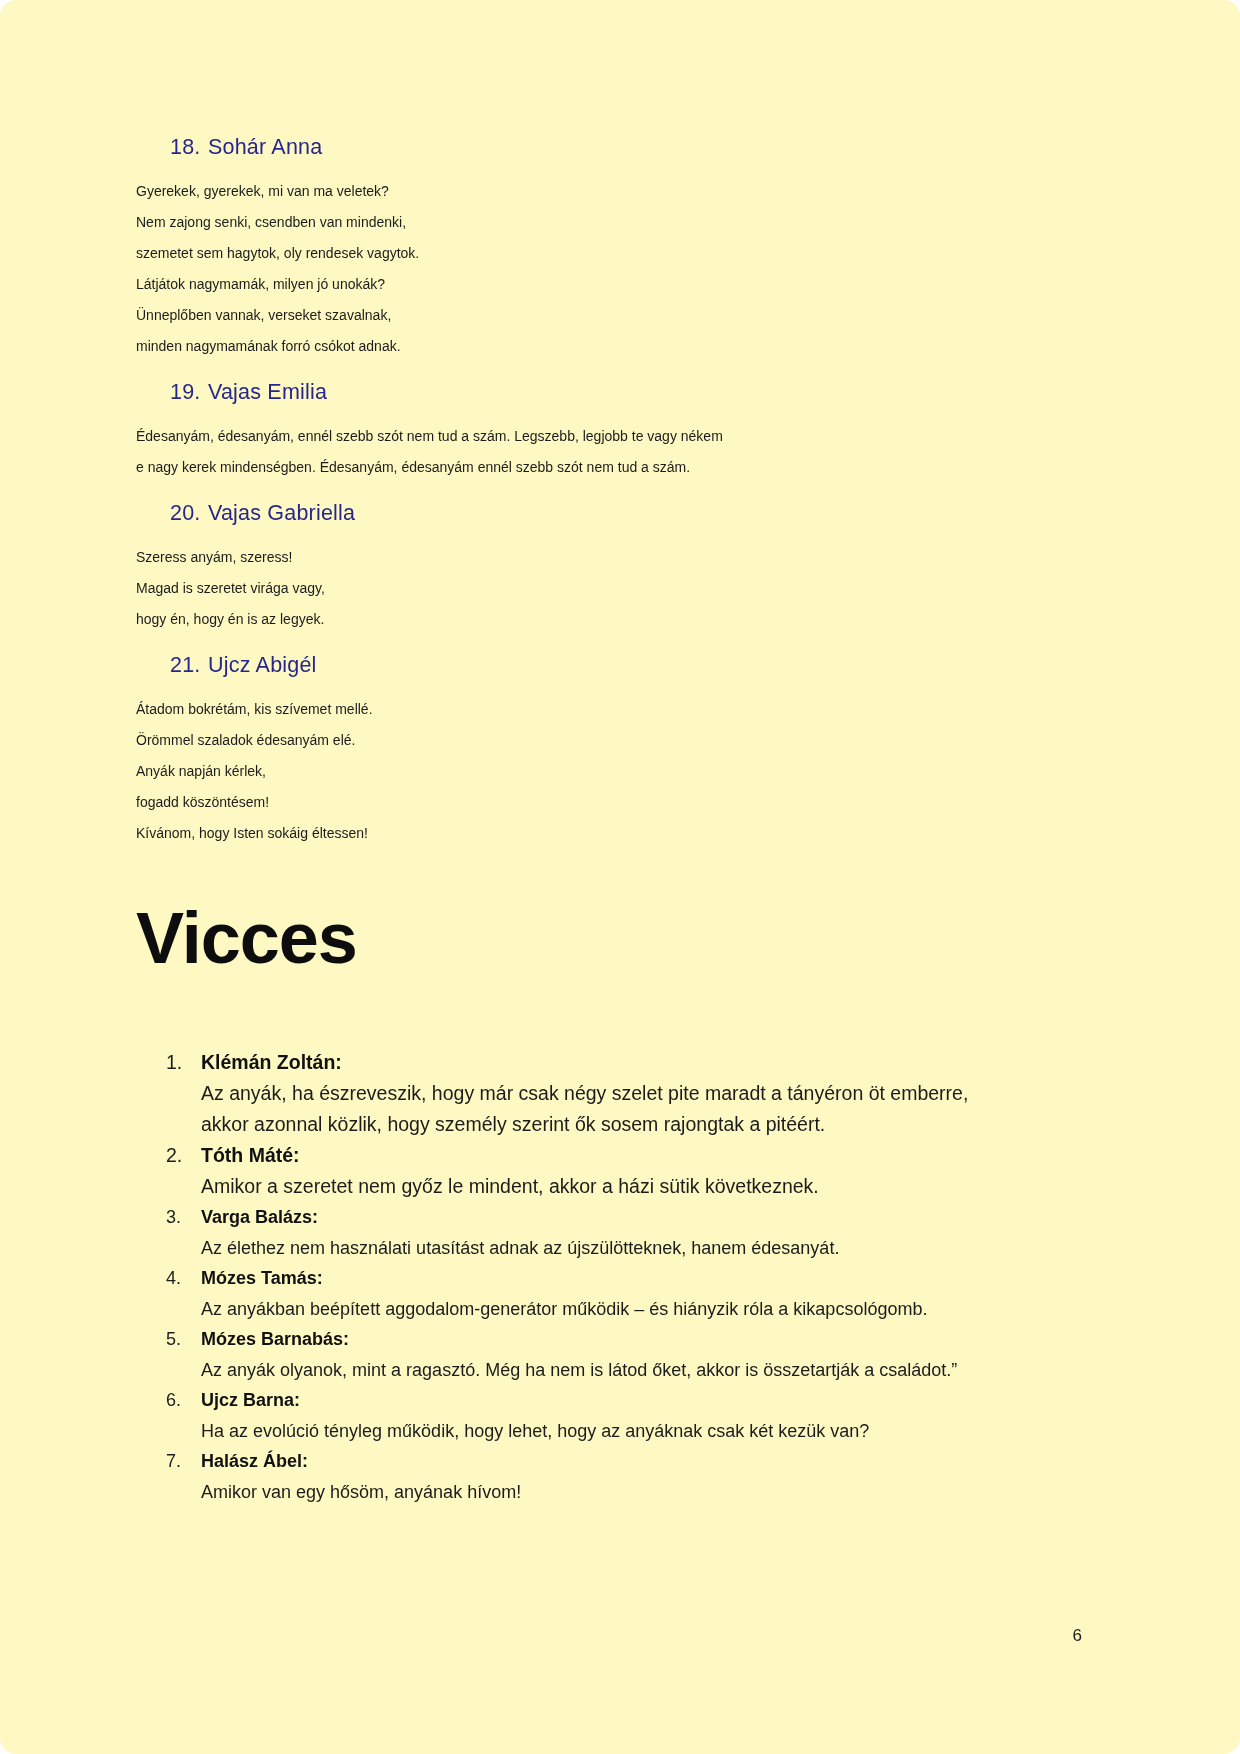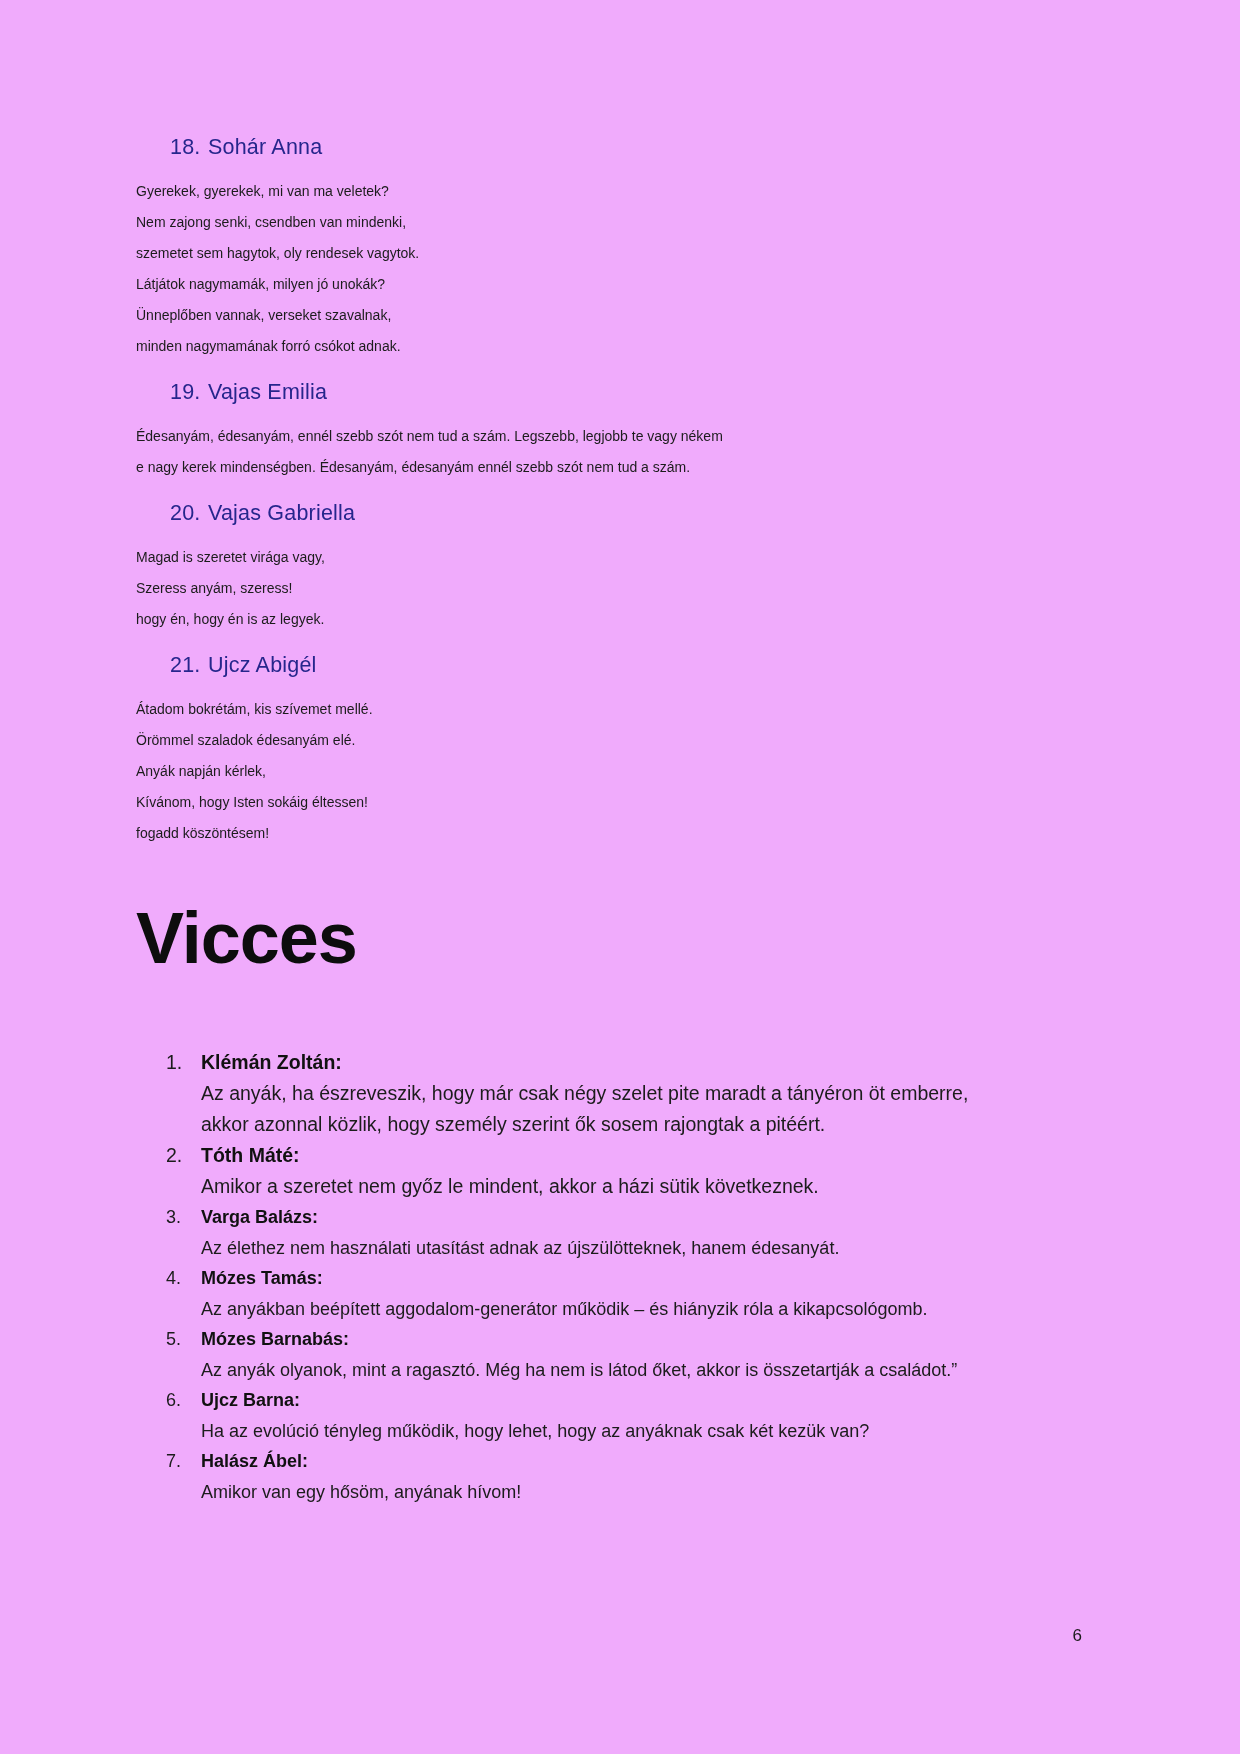--- a/index.html
+++ b/index.html
@@ -6,22 +6,23 @@
   html, body { background: #ffffff; }
   body {
     font-family: "Liberation Sans", sans-serif;
     color: #1c1c1c;
     -webkit-font-smoothing: antialiased;
   }
   .page {
     position: relative;
     width: 1240px;
     height: 1754px;
-    background: #f0abfc;
+    background: #fef9c3;
     overflow: hidden;
+    border-radius: 16px;
   }
   .content {
     padding: 133px 150px 0 136px;
   }
   
   .poem-section h2 {
     font-size: 21.5px;
     font-weight: 400;
     color: var(--heading-color, #26268C);
     padding-left: 34px;
@@ -101,36 +102,36 @@
             <div class="line">Édesanyám, édesanyám, ennél szebb szót nem tud a szám. Legszebb, legjobb te vagy nékem</div>
             <div class="line">e nagy kerek mindenségben. Édesanyám, édesanyám ennél szebb szót nem tud a szám.</div>
           </div>
       </section>
 
       <section class="poem-section">
         <h2>
           <span class="h-num">20.</span><span class="h-name">Vajas Gabriella</span>
         </h2>
         <div class="lines">
+            <div class="line">Szeress anyám, szeress!</div>
             <div class="line">Magad is szeretet virága vagy,</div>
-            <div class="line">Szeress anyám, szeress!</div>
             <div class="line">hogy én, hogy én is az legyek.</div>
           </div>
       </section>
 
       <section class="poem-section">
         <h2>
           <span class="h-num">21.</span><span class="h-name">Ujcz Abigél</span>
         </h2>
         <div class="lines">
             <div class="line">Átadom bokrétám, kis szívemet mellé.</div>
             <div class="line">Örömmel szaladok édesanyám elé.</div>
             <div class="line">Anyák napján kérlek,</div>
+            <div class="line">fogadd köszöntésem!</div>
             <div class="line">Kívánom, hogy Isten sokáig éltessen!</div>
-            <div class="line">fogadd köszöntésem!</div>
           </div>
       </section>
     </div>
 
     <h1 class="vicces">Vicces</h1>
 
     <ol class="jokes" id="jokes">
       <li class="joke-item">
         <span class="j-num">1.</span>
         <div class="j-body">

